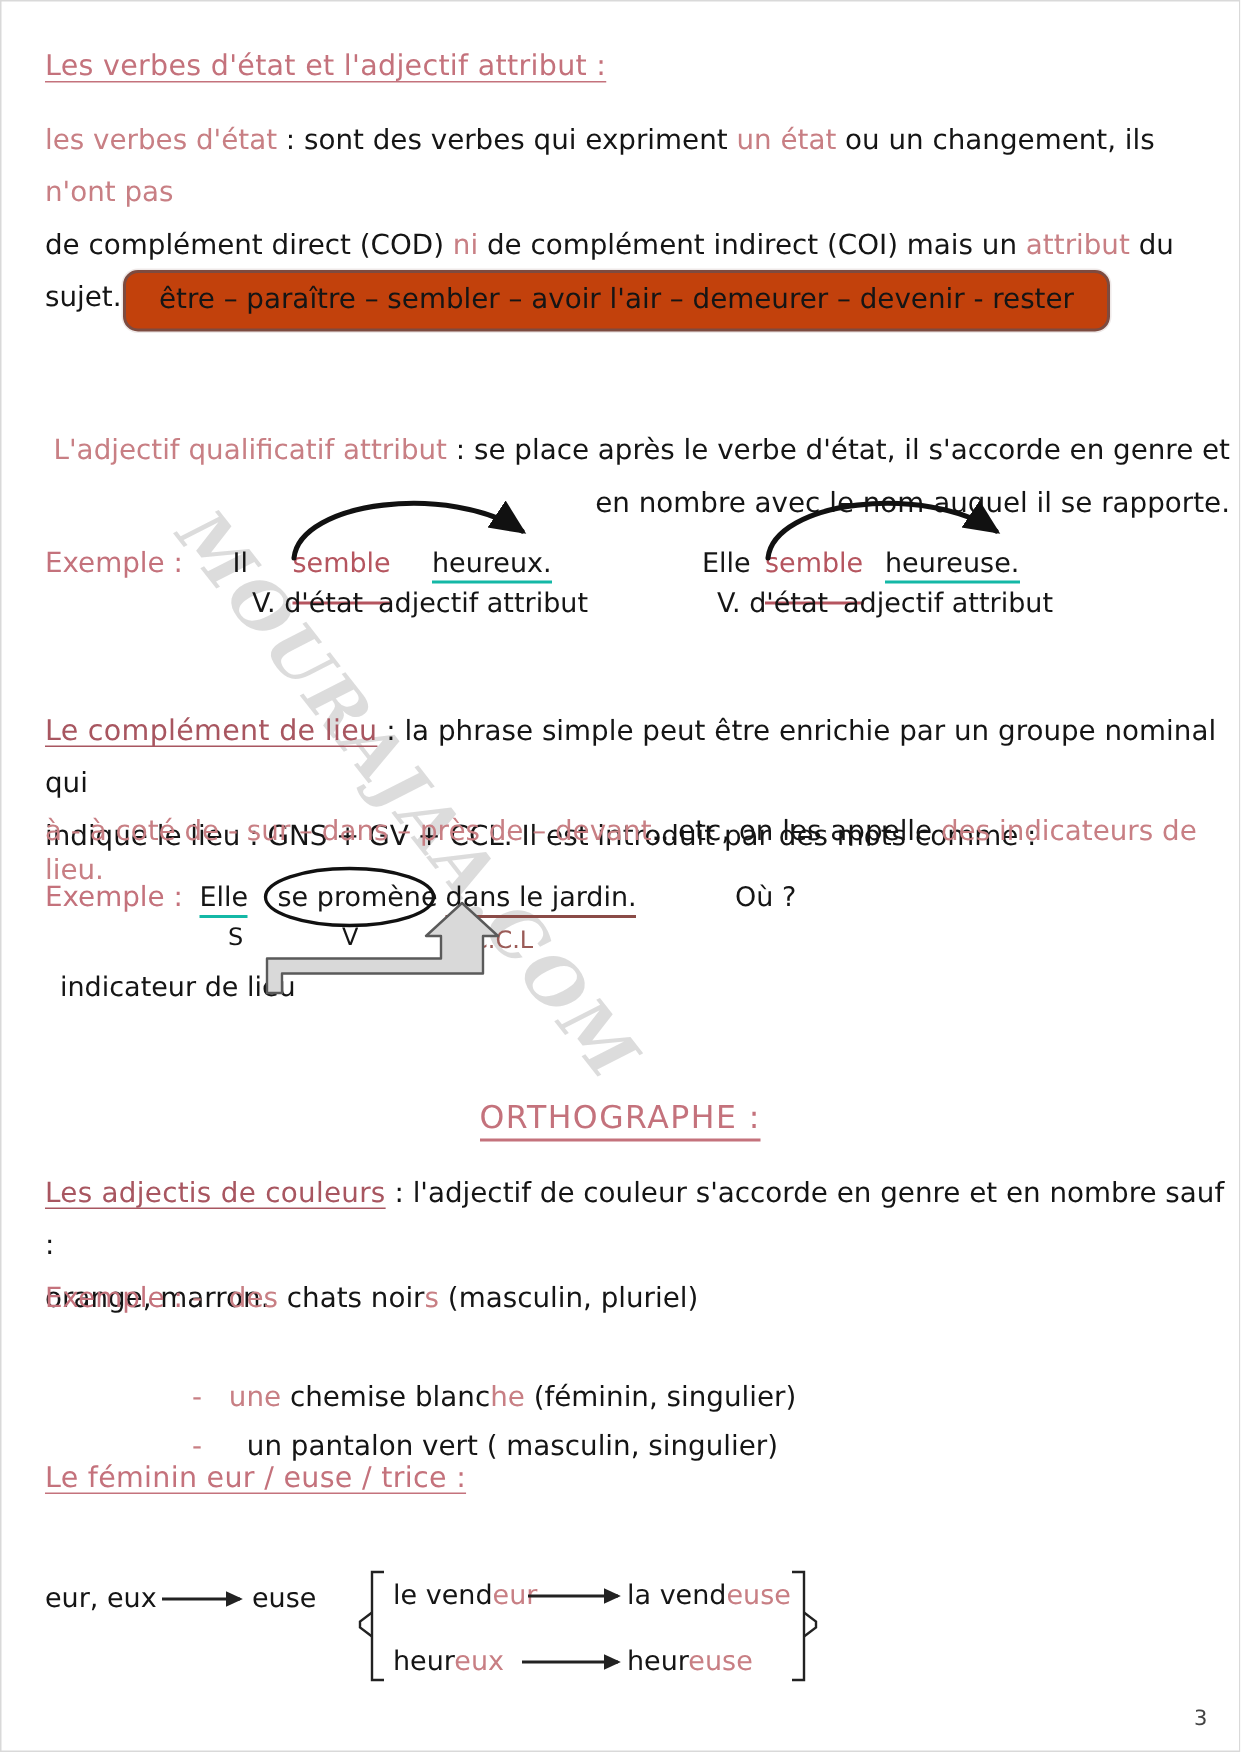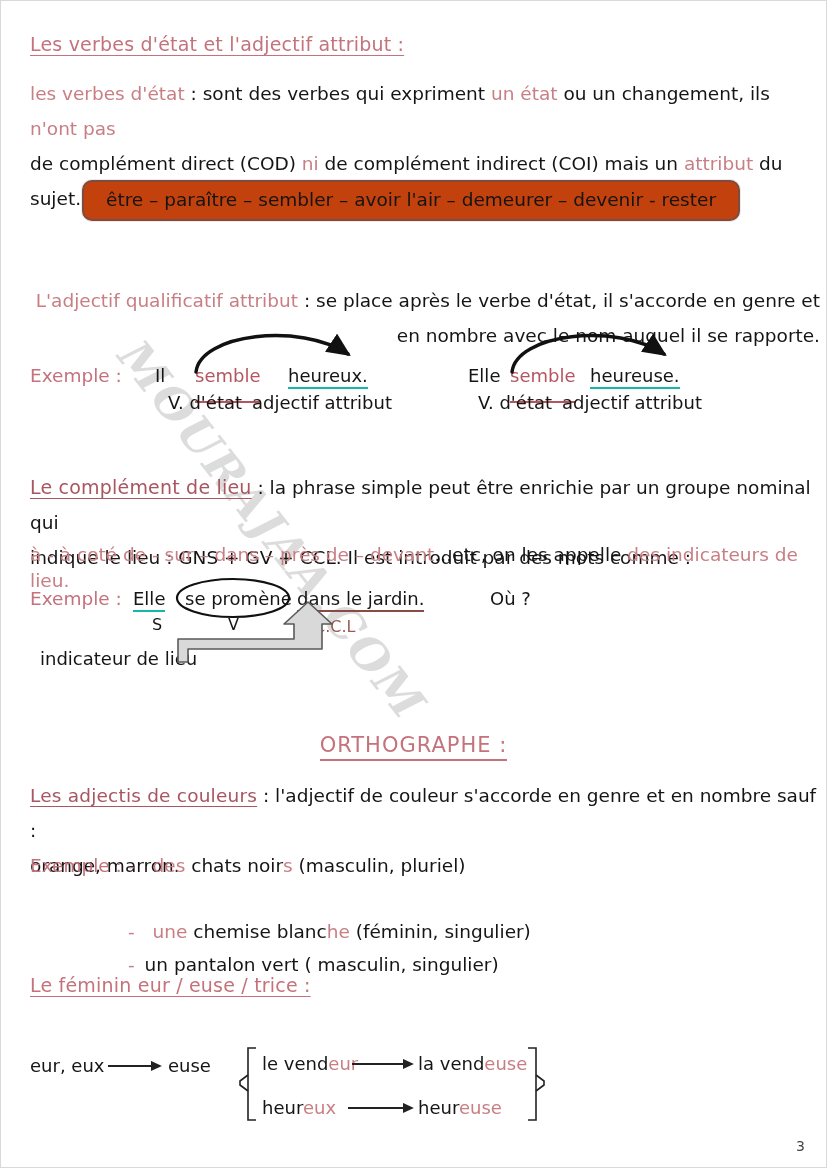--- a/index.html
+++ b/index.html
@@ -228,21 +228,21 @@
   </div>
 
 
   <div class="blk dash-item" style="left:128px; top:921px;">
     <span class="pink">-</span>
     <span class="pink" style="margin-left:12px;">une</span><span class="dark"> chemise blanc</span><span class="pink">he</span><span class="dark"> (féminin, singulier)</span>
   </div>
 
   <div class="blk dash-item" style="left:128px; top:954px;">
     <span class="pink">-</span>
-    <span class="dark" style="margin-left:4px;">un  pantalon  vert</span><span class="dark">  ( masculin, singulier)</span>
+    <span class="dark" style="margin-left:24px;">un  pantalon  vert</span><span class="dark">  ( masculin, singulier)</span>
   </div>
 
   <div class="blk heading" style="left:30px; top:974px;">Le féminin eur / euse / trice :</div>
 
   <div class="blk lbl" style="left:30px; top:1055px;">eur, eux</div>
   <div class="blk lbl" style="left:168px; top:1055px;">euse</div>
 
   <div class="blk bracket-row" style="left:262px; top:1053px;">
     <span class="dark">le vend</span><span class="pink">eur</span>
   </div>

